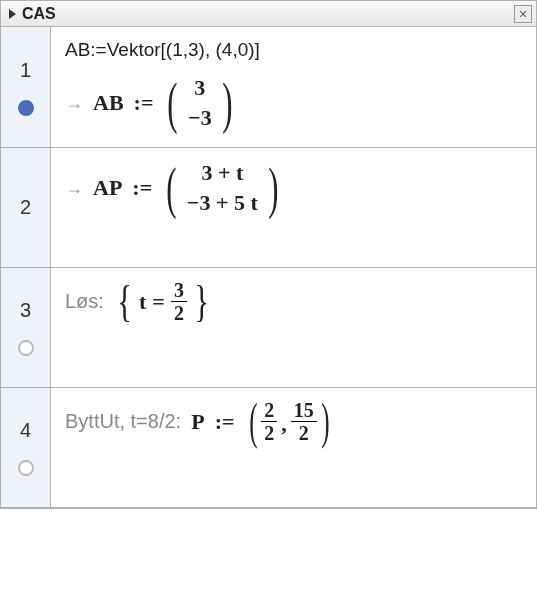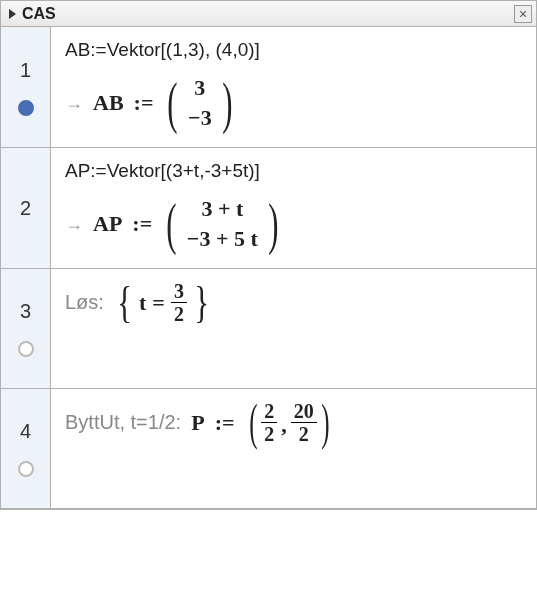--- a/index.html
+++ b/index.html
@@ -188,21 +188,20 @@
         </span>
       </div>
     </div>
   </div>
 
   <div class="row">
     <div class="gutter">
       <span>2</span>
     </div>
     <div class="cell">
-      <div class="input-line">AP:=Vektor[(3+t,-3+5t)]</div>
       <div class="out">
         <span class="arrow">→</span>
         <span class="mathbf">AP</span>
         <span class="assign">:=</span>
         <span class="vec">
           <span class="paren">(</span>
           <span class="col">
             <span>3 + t</span>
             <span>−3 + 5 t</span>
           </span>
@@ -236,32 +235,32 @@
     </div>
   </div>
 
   <div class="row">
     <div class="gutter">
       <span>4</span>
       <div class="marker empty"></div>
     </div>
     <div class="cell">
       <div class="out">
-        <span class="prefix">ByttUt, t=1/2:</span>
+        <span class="prefix">ByttUt, t=8/2:</span>
         <span class="mathbf">P</span>
         <span class="assign">:=</span>
         <span class="tuple">
           <span class="tparen">(</span>
           <span class="frac">
             <span class="num">2</span>
             <span class="den">2</span>
           </span>
           <span class="comma">,</span>
           <span class="frac">
-            <span class="num">20</span>
+            <span class="num">15</span>
             <span class="den">2</span>
           </span>
           <span class="tparen">)</span>
         </span>
       </div>
     </div>
   </div>
 
 </div>
 

